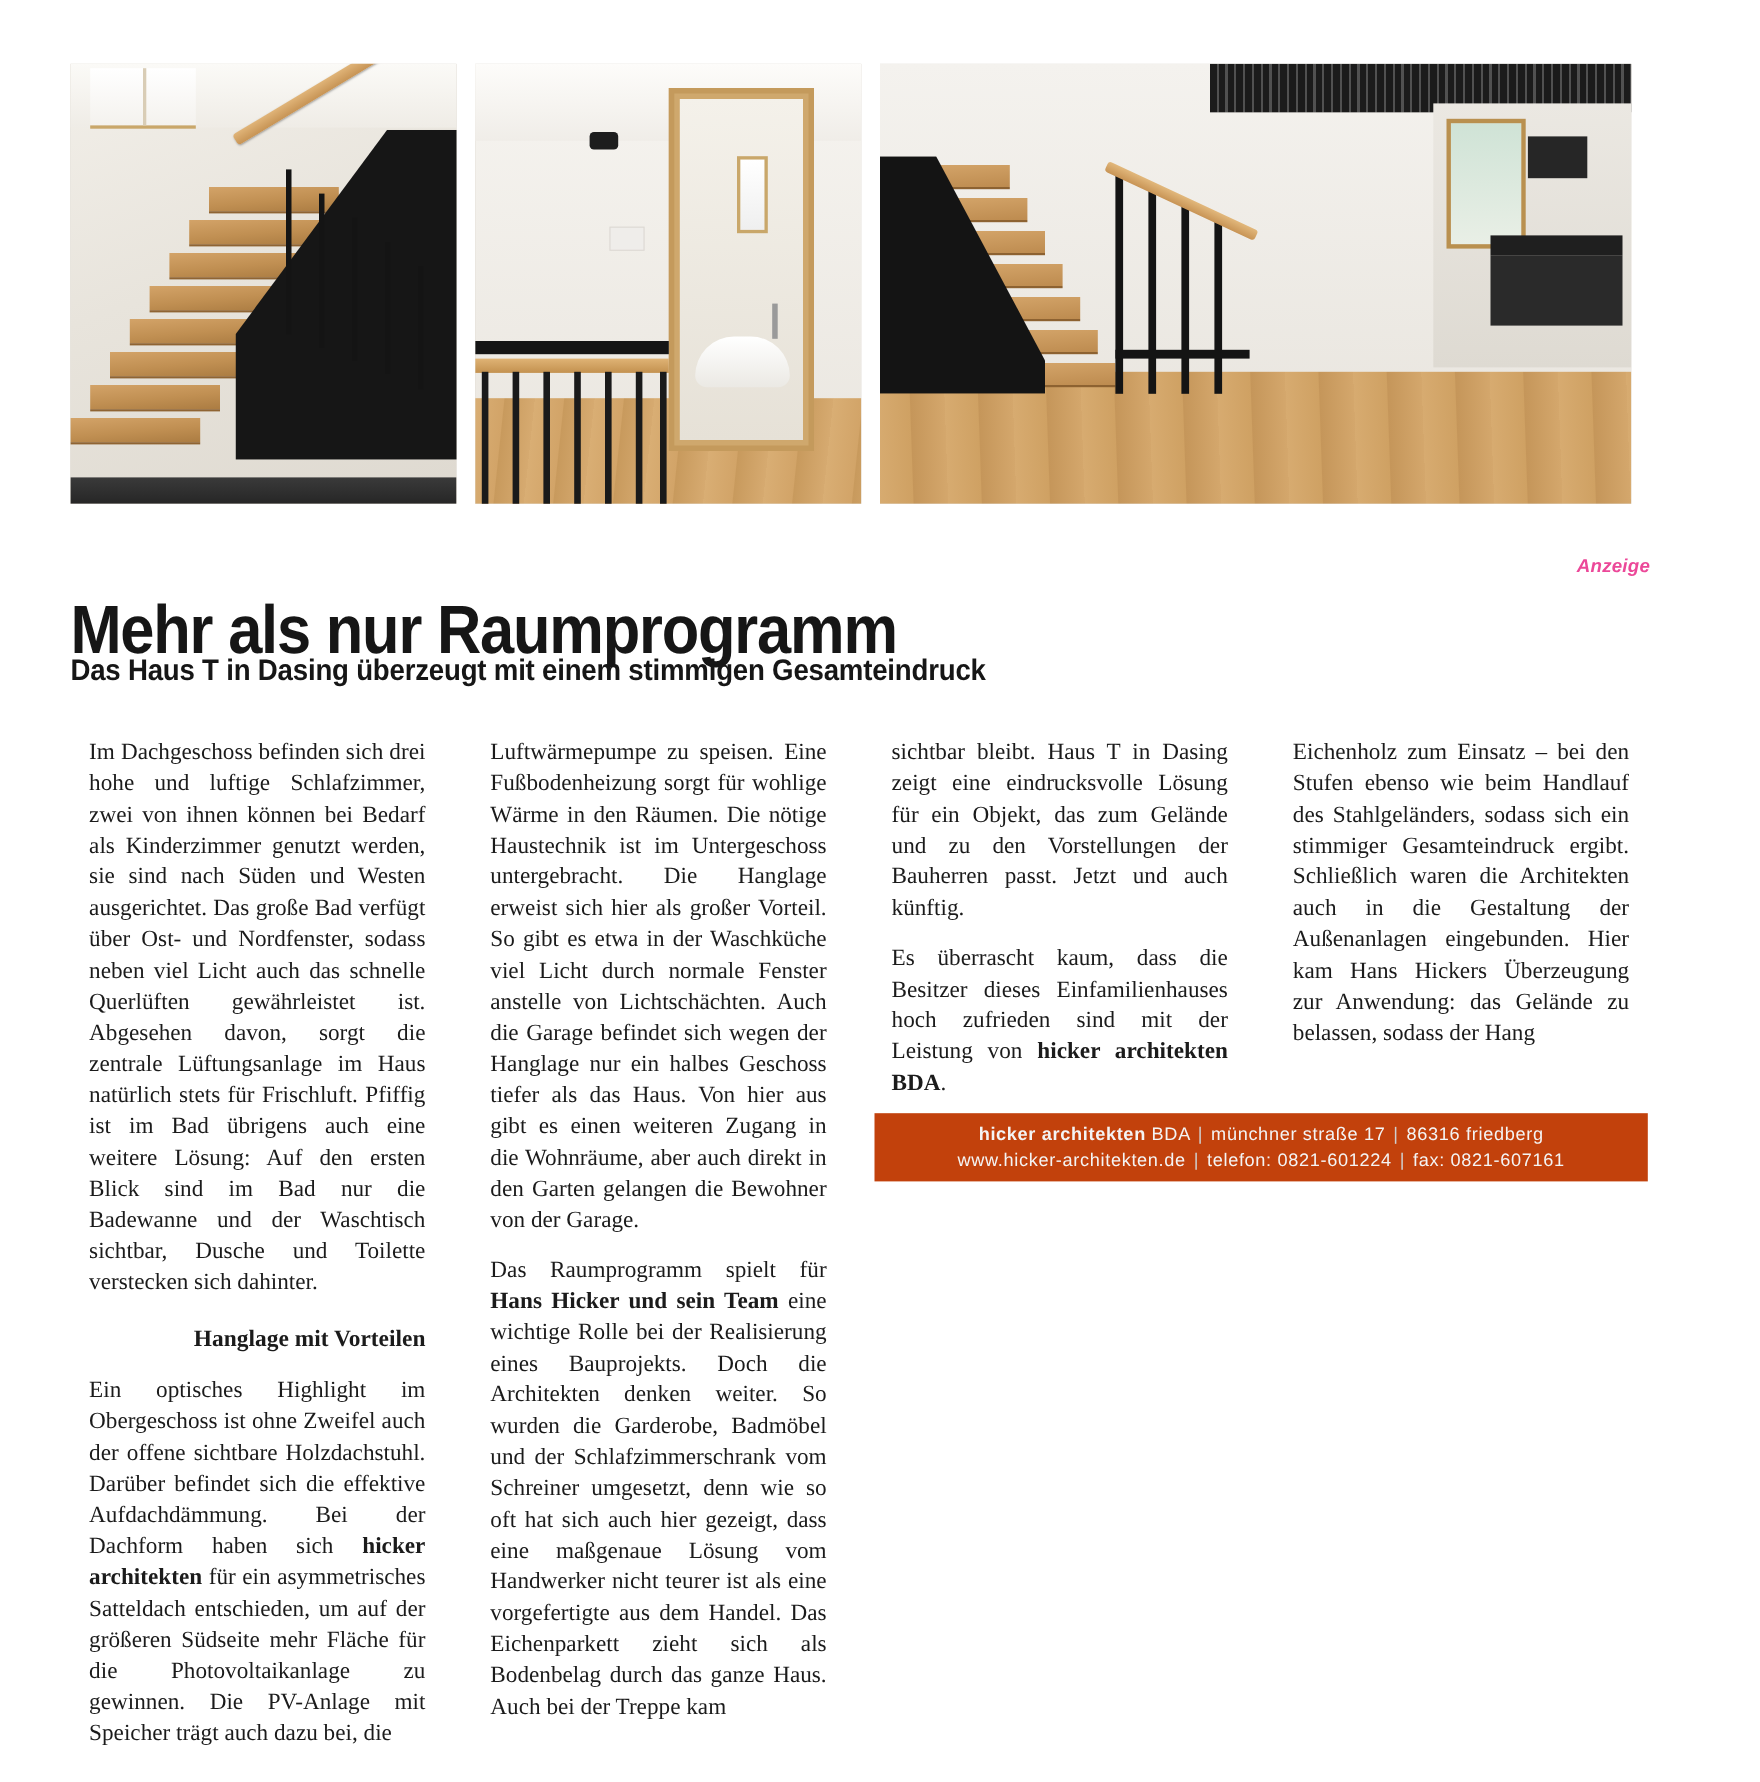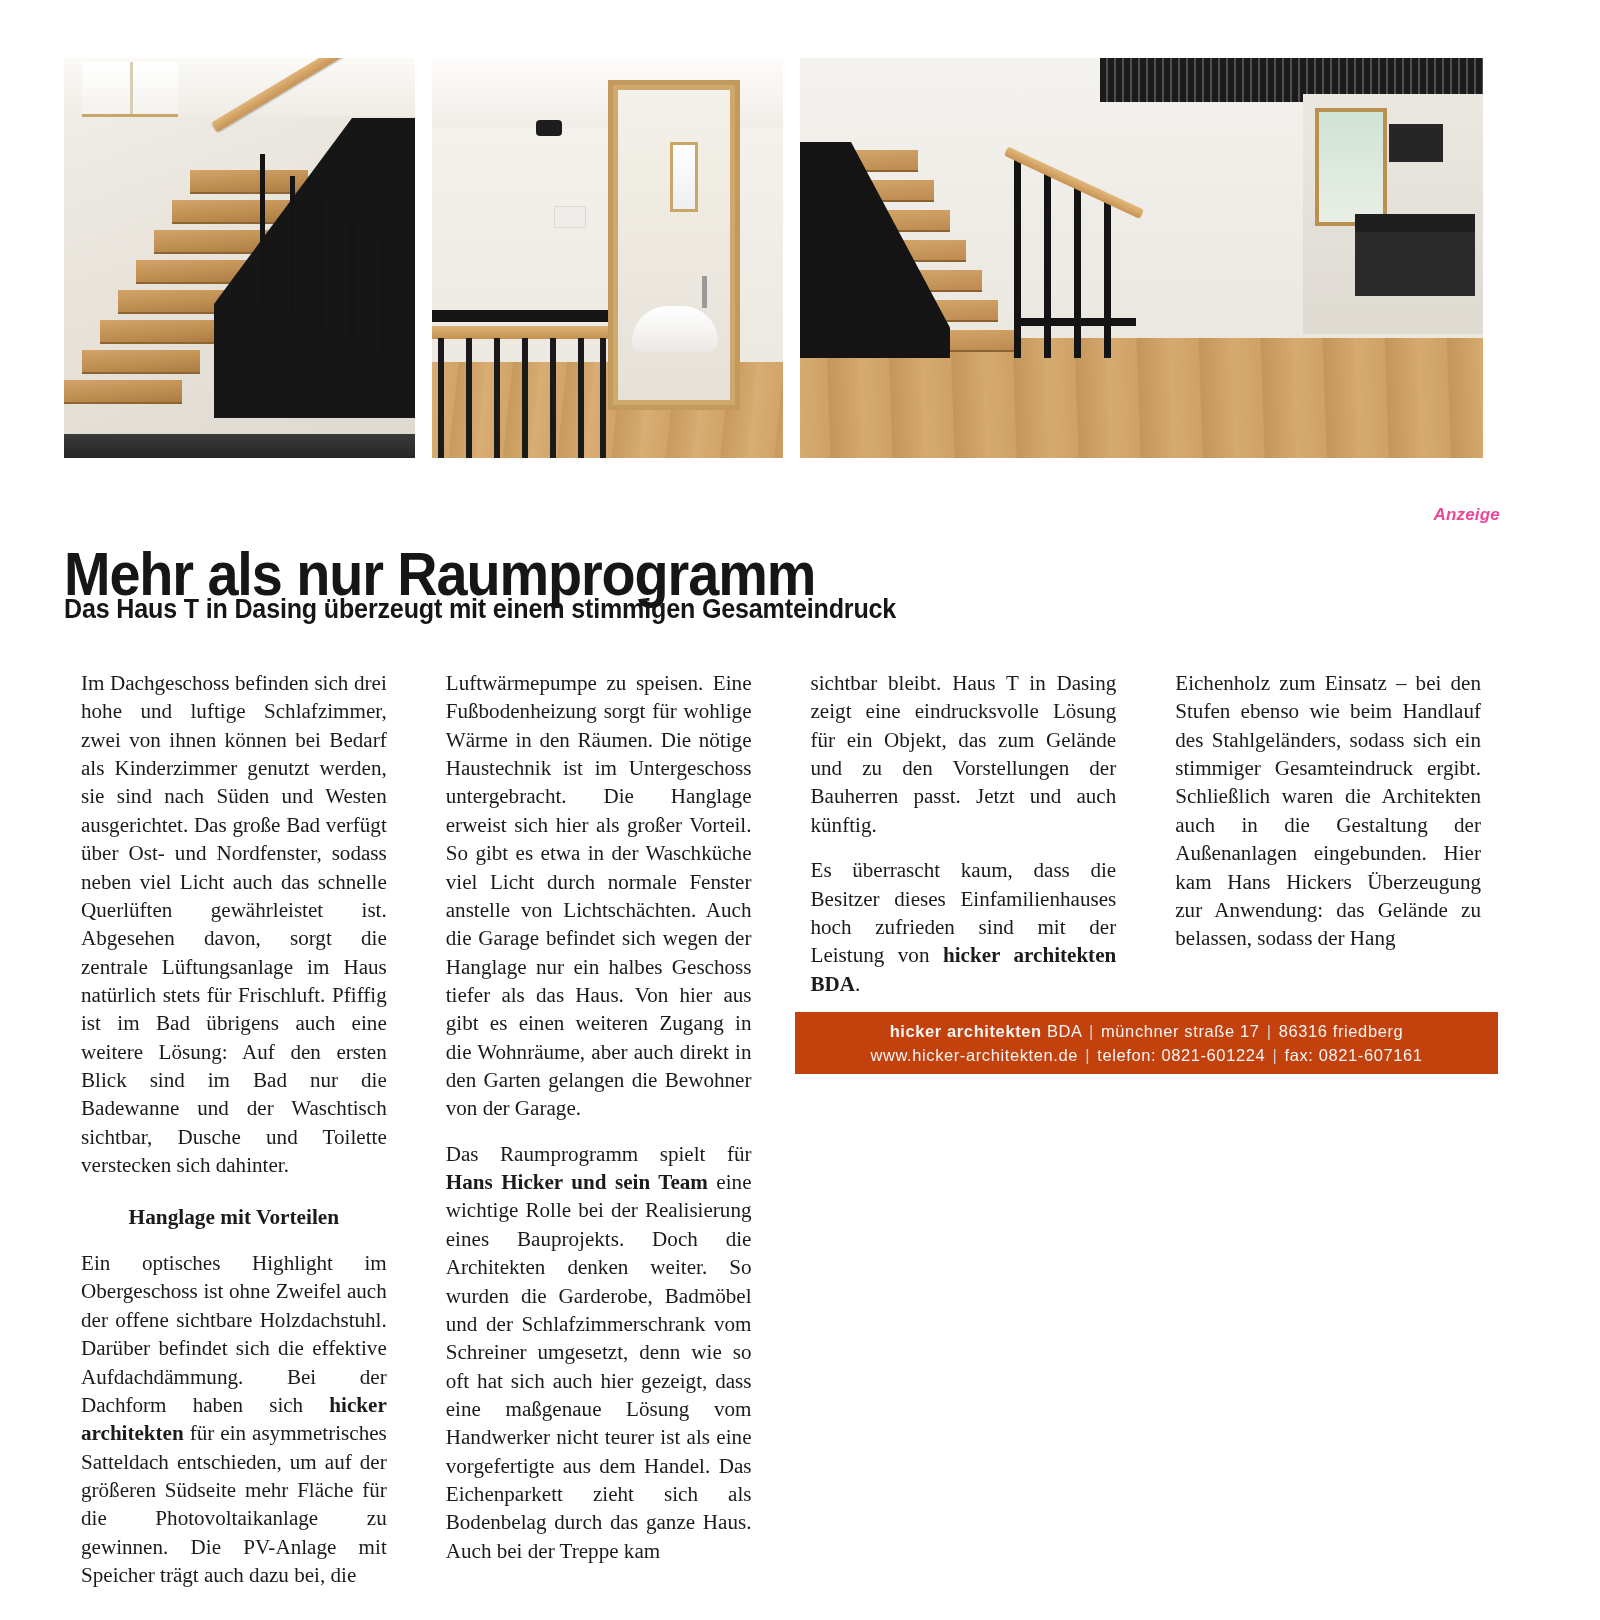--- a/index.html
+++ b/index.html
@@ -219,21 +219,21 @@
     line-height: 1.345;
     text-align: justify;
     hyphens: manual;
     color: #1b1b1b;
   }
   .col p { margin: 17px; }
   .col p + p { text-indent: 0; }
   .col .sub {
     font-weight: 700;
     margin-top: 24px;
-    text-align: center;
+    text-align: right;
     font-size: 21.3px;
   }
   .col b { font-weight: 700; }
 
   
   .ad-banner {
     position: absolute;
     left: 795px;
     top: 982px;
     width: 703px;

